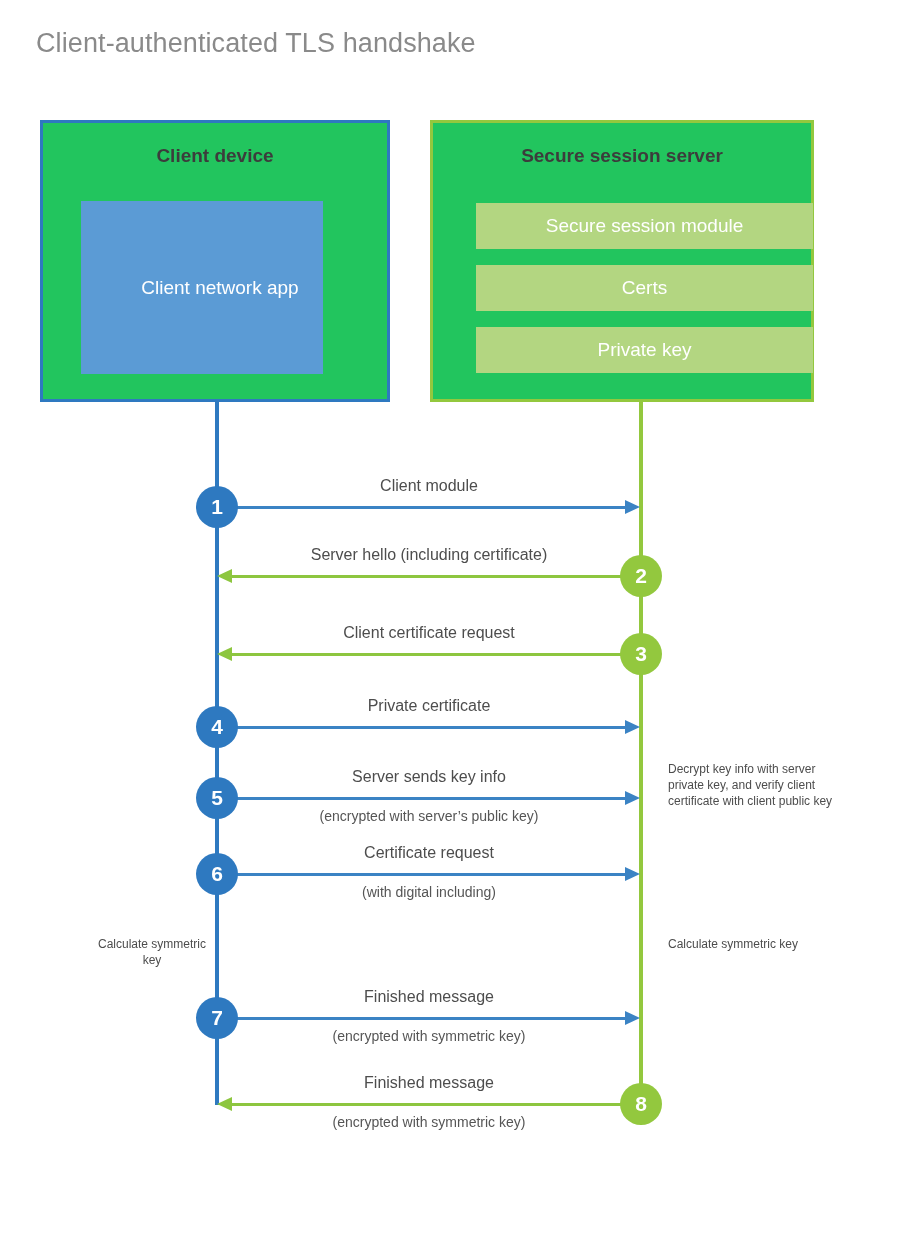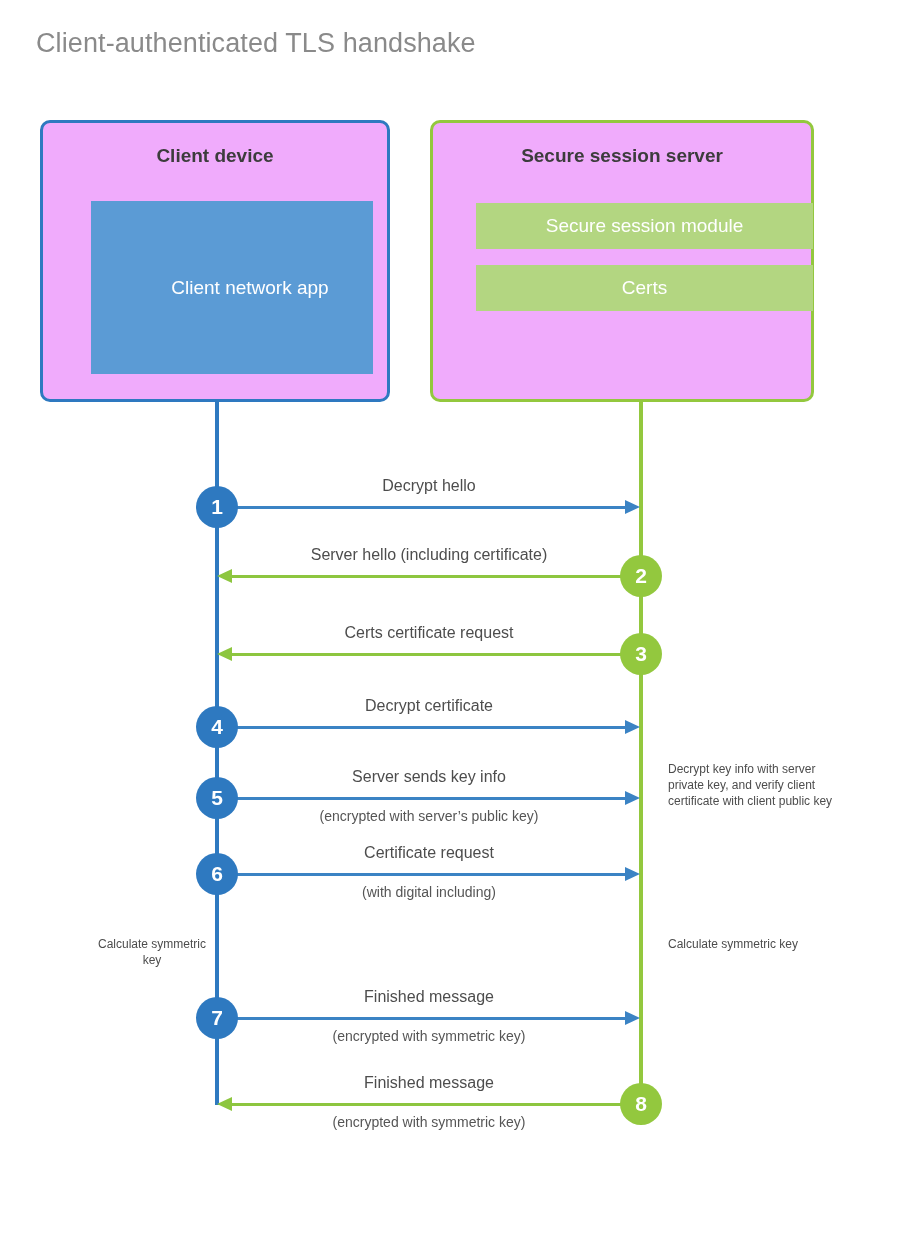--- a/index.html
+++ b/index.html
@@ -12,39 +12,39 @@
   }
   #stage{position:absolute;left:0;top:0;width:900px;height:1256px;}
 
   .page-title{
     position:absolute;left:36px;top:28px;
     font-size:27px;font-weight:300;color:#8a8a8a;
     letter-spacing:0.1px;white-space:nowrap;
   }
 
   .entity-box{
-    position:absolute;background:#f0abfc;box-sizing:border-box;border-radius:10px;
+    position:absolute;background:#22c55e;box-sizing:border-box;
   }
   .entity-box.client{left:40px;top:120px;width:350px;height:282px;border:3px solid #2E79C0;}
   .entity-box.server{left:430px;top:120px;width:384px;height:282px;border:3px solid #93C83E;}
 
   .entity-title{
     position:absolute;left:0;right:0;top:22px;
     text-align:center;font-size:19px;font-weight:bold;color:#3c3c3c;
   }
 
   .inner-block{
     position:absolute;
     display:flex;align-items:center;justify-content:center;
     color:#ffffff;font-size:19px;font-weight:400;
     text-align:center;line-height:1.25;
     box-sizing:border-box;
   }
   .client-app{
-    left:48px;top:78px;width:282px;height:173px;
+    left:38px;top:78px;width:242px;height:173px;
     background:#5B9BD5;
     padding-left:36px;
   }
   .srv-mod{left:43px;top:80px;width:337px;height:46px;background:#B3D681;}
   .srv-certs{left:43px;top:142px;width:337px;height:46px;background:#B3D681;}
   .srv-key{left:43px;top:204px;width:337px;height:46px;background:#B3D681;}
 
   
   .lifeline{position:absolute;width:4px;}
   .lifeline.client{left:215px;top:402px;height:703px;background:#2E79C0;}
@@ -92,50 +92,51 @@
 
   <div class="entity-box client">
     <div class="entity-title">Client device</div>
     <div class="inner-block client-app">Client network app</div>
   </div>
 
   <div class="entity-box server">
     <div class="entity-title">Secure session server</div>
     <div class="inner-block srv-mod">Secure session module</div>
     <div class="inner-block srv-certs">Certs</div>
+    <div class="inner-block srv-key">Private key</div>
   </div>
 
   <div class="lifeline client"></div>
   <div class="lifeline server"></div>
 
   <div class="msg to-server" style="top:507px;">
     <div class="line"></div>
     <div class="head"></div>
-    <div class="msg-label primary">Decrypt hello</div>
+    <div class="msg-label primary">Client module</div>
   </div>
   <div class="step blue" style="top:486px;">1</div>
 
   <div class="msg to-client" style="top:576px;">
     <div class="line"></div>
     <div class="head"></div>
     <div class="msg-label primary">Server hello (including certificate)</div>
   </div>
   <div class="step green" style="top:555px;">2</div>
 
   <div class="msg to-client" style="top:654px;">
     <div class="line"></div>
     <div class="head"></div>
-    <div class="msg-label primary">Certs certificate request</div>
+    <div class="msg-label primary">Client certificate request</div>
   </div>
   <div class="step green" style="top:633px;">3</div>
 
   <div class="msg to-server" style="top:727px;">
     <div class="line"></div>
     <div class="head"></div>
-    <div class="msg-label primary">Decrypt certificate</div>
+    <div class="msg-label primary">Private certificate</div>
   </div>
   <div class="step blue" style="top:706px;">4</div>
 
   <div class="msg to-server" style="top:798px;">
     <div class="line"></div>
     <div class="head"></div>
     <div class="msg-label primary">Server sends key info</div>
     <div class="msg-label sub">(encrypted with server’s public key)</div>
   </div>
   <div class="step blue" style="top:777px;">5</div>

